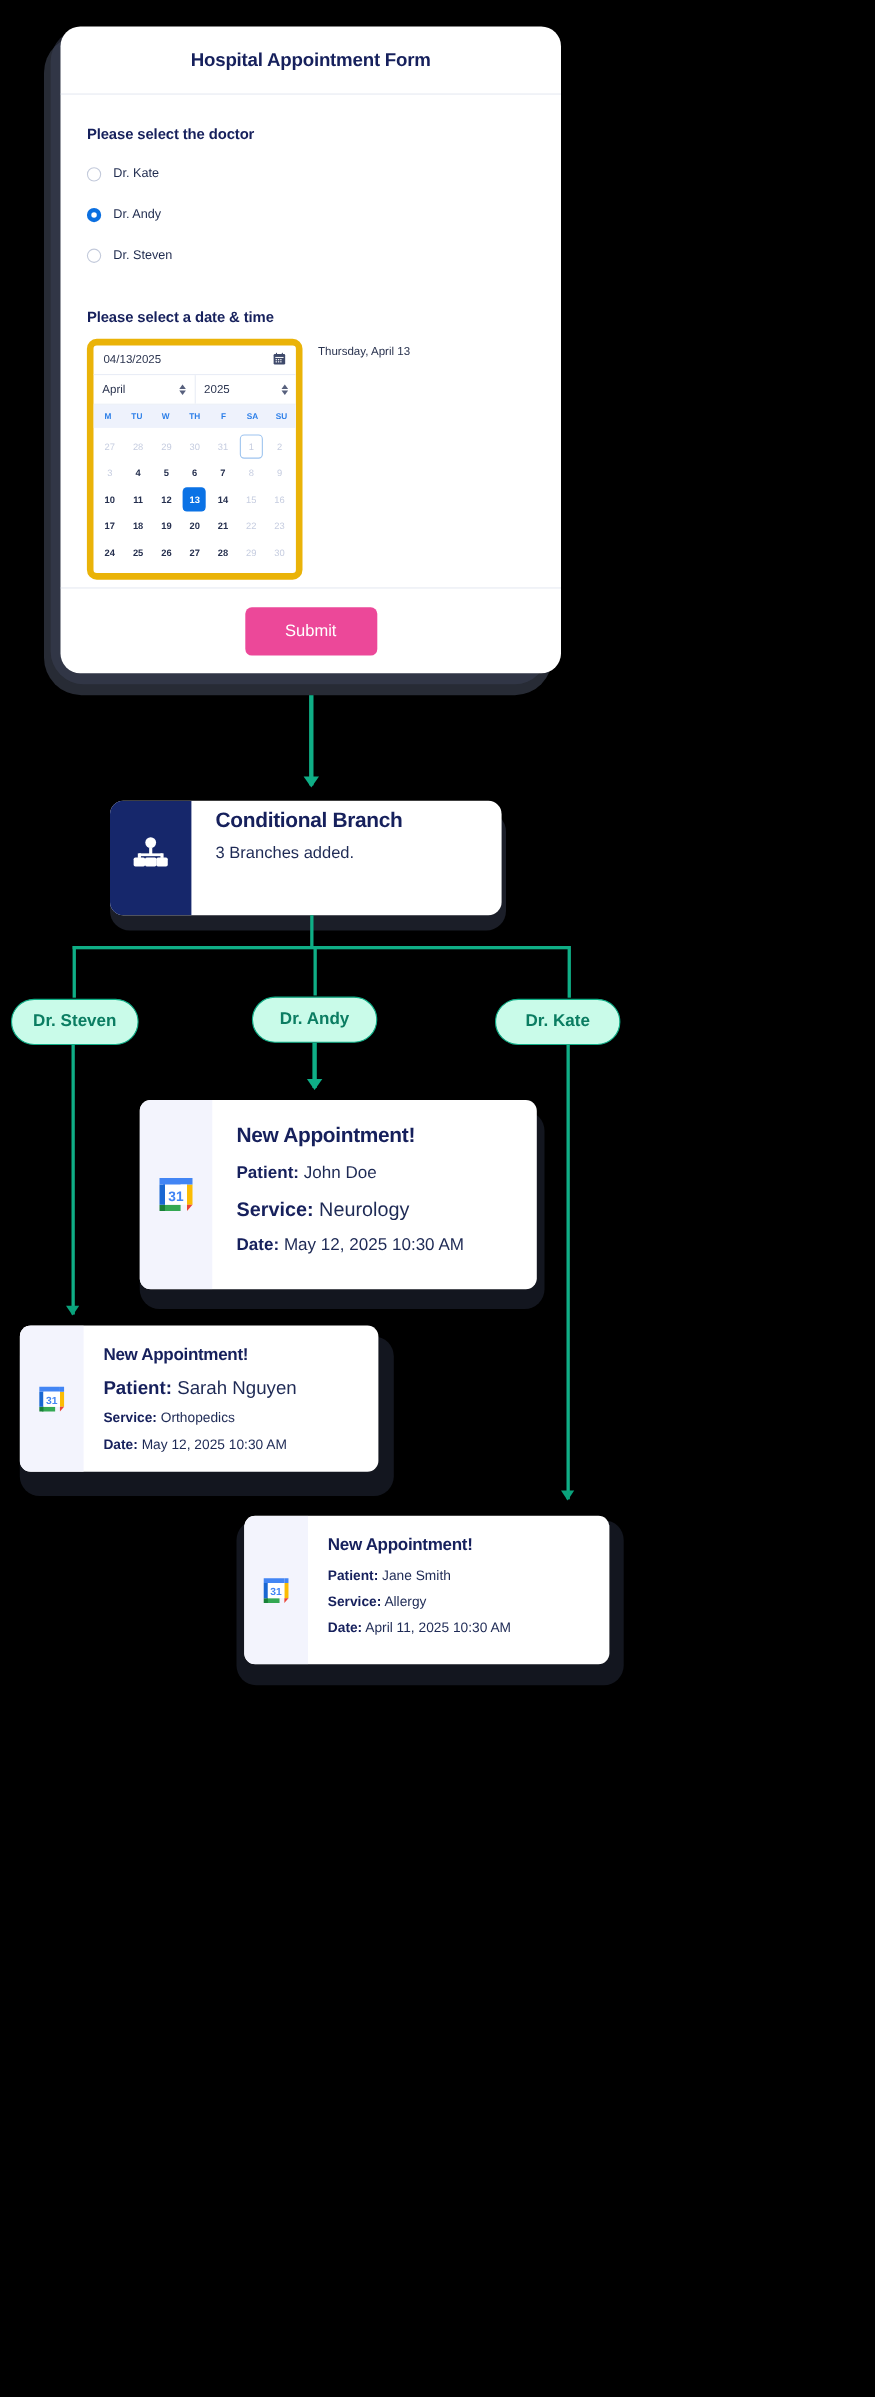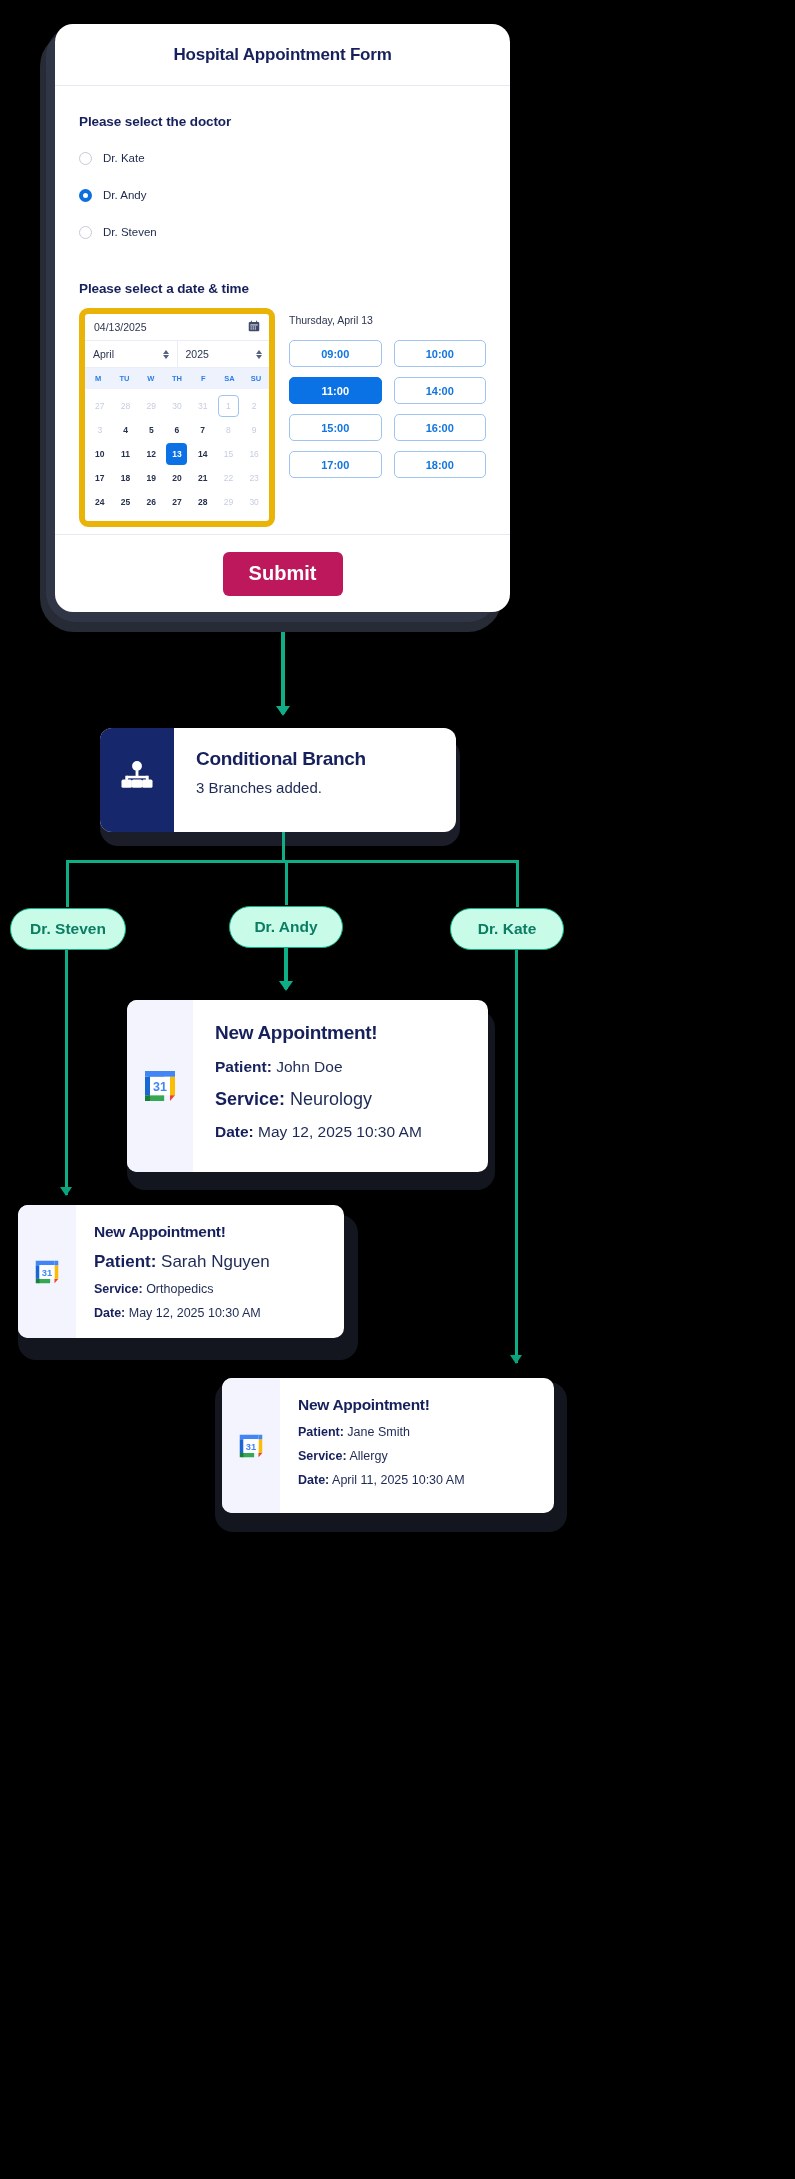--- a/index.html
+++ b/index.html
@@ -95,22 +95,22 @@
     border: 1px solid #9ec4ef; border-radius: 5px;
     font-size: 11px; font-weight: 600; color: #1275e0; background: #fff;
   }
   .slot.active { background: #0b72e5; border-color: #0b72e5; color: #fff; }
 
   .form-foot {
     position: absolute; left: 0; bottom: 0; width: 100%; height: 78px;
     border-top: 1px solid #e6e9f2; display: flex; align-items: center; justify-content: center;
   }
   .submit-btn {
-    width: 120px; height: 44px; background: #be185d; color: #fff;
-    border: none; border-radius: 6px; font-size: 20px; font-weight: 700;
+    width: 120px; height: 44px; background: #ec4899; color: #fff;
+    border: none; border-radius: 6px; font-size: 15px; font-weight: 400;
     font-family: "Liberation Sans", sans-serif; cursor: pointer;
   }
 
   
   .conn { position: absolute; background: #0fae86; }
   .arrow-down {
     position: absolute; width: 0; height: 0;
     border-left: 7px solid transparent; border-right: 7px solid transparent;
     border-top: 10px solid #0fae86;
   }
@@ -125,21 +125,21 @@
     position: absolute; left: 100px; top: 738px; width: 360px; height: 108px;
     background: #1b1e28; border-radius: 18px;
   }
   .branch-node {
     position: absolute; left: 100px; top: 728px; width: 356px; height: 104px;
     background: #ffffff; border-radius: 12px; display: flex; overflow: hidden;
   }
   .branch-ico-box {
     width: 74px; background: #16276b; display: flex; align-items: center; justify-content: center;
   }
-  .branch-txt { flex: 1; padding: 20px 0 0 22px; }
+  .branch-txt { flex: 1; padding: 8px 0 0 22px; }
   .branch-title { font-size: 19px; font-weight: 700; color: #16205c; letter-spacing: -.3px; }
   .branch-sub { font-size: 15px; color: #1e2a55; margin-top: 9px; }
 
   
   .pill {
     position: absolute; height: 42px; display: flex; align-items: center; justify-content: center;
     background: #c9fbe9; border: 1.6px solid #0fae86; border-radius: 21px;
     font-size: 15.5px; font-weight: 600; color: #0b7d62; padding: 0 18px;
   }
 
@@ -270,30 +270,20 @@
               <div class="cal-cell">26</div>
               <div class="cal-cell">27</div>
               <div class="cal-cell">28</div>
               <div class="cal-cell mut">29</div>
               <div class="cal-cell mut">30</div>
             </div>
         </div>
 
         <div class="times">
           <div class="times-day">Thursday, April 13</div>
-          <div class="times-grid" id="times-grid">
-              <div class="slot">09:00</div>
-              <div class="slot">10:00</div>
-              <div class="slot active">11:00</div>
-              <div class="slot">14:00</div>
-              <div class="slot">15:00</div>
-              <div class="slot">16:00</div>
-              <div class="slot">17:00</div>
-              <div class="slot">18:00</div>
-            </div>
         </div>
 
       </div>
     </div>
 
     <div class="form-foot">
       <button class="submit-btn">Submit</button>
     </div>
   </div>
 

